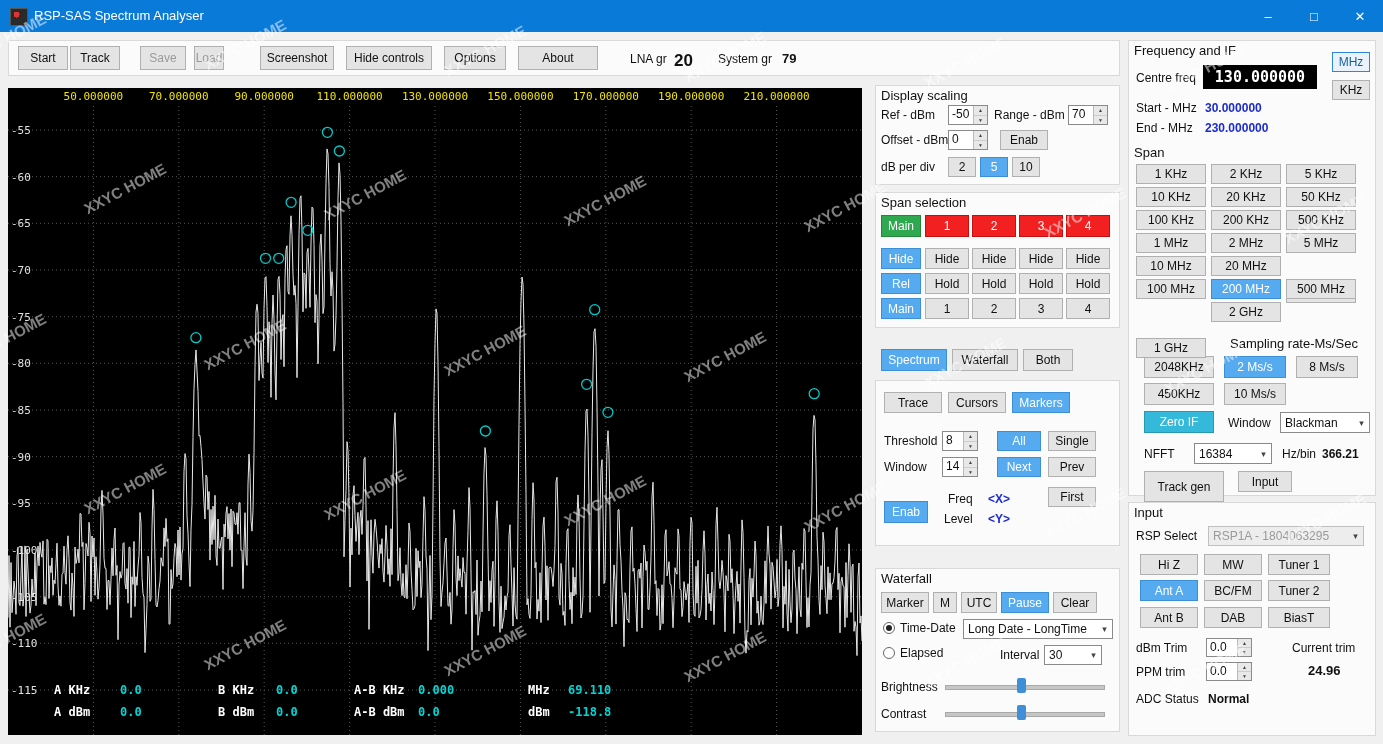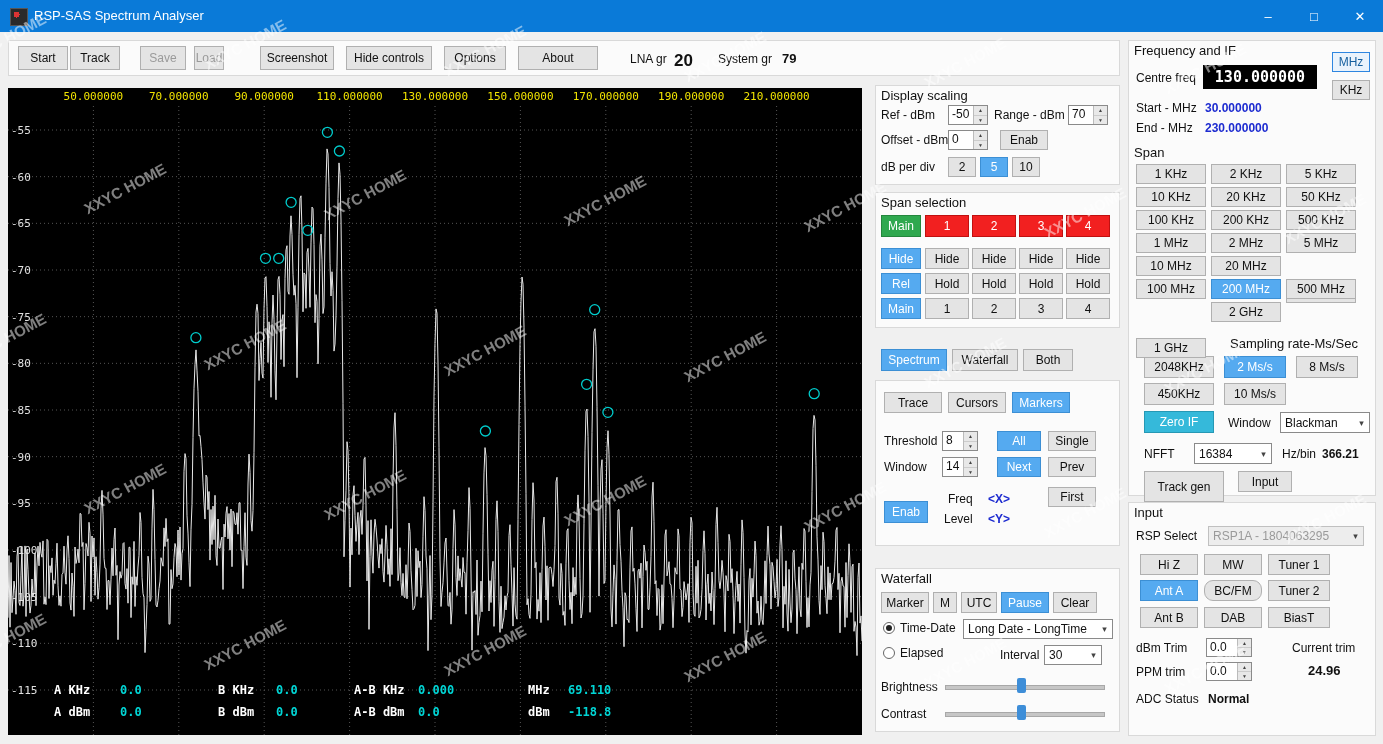--- a/index.html
+++ b/index.html
@@ -358,21 +358,21 @@
     <div class="btn" style="left: 1066px; top: 273px; width: 44px; height: 21px;">Hold</div>
     <div class="btn sel" style="left: 881px; top: 298px; width: 40px; height: 21px;">Main</div>
     <div class="btn" style="left: 925px; top: 298px; width: 44px; height: 21px;">1</div>
     <div class="btn" style="left: 972px; top: 298px; width: 44px; height: 21px;">2</div>
     <div class="btn" style="left: 1019px; top: 298px; width: 44px; height: 21px;">3</div>
     <div class="btn" style="left: 1066px; top: 298px; width: 44px; height: 21px;">4</div>
     <div class="btn" style="left: 1140px; top: 554px; width: 58px; height: 21px;">Hi Z</div>
     <div class="btn" style="left: 1204px; top: 554px; width: 58px; height: 21px;">MW</div>
     <div class="btn" style="left: 1268px; top: 554px; width: 62px; height: 21px;">Tuner 1</div>
     <div class="btn sel" style="left: 1140px; top: 580px; width: 58px; height: 21px;">Ant A</div>
-    <div class="btn" style="left: 1204px; top: 580px; width: 58px; height: 21px; border-radius: 9px;">BC/FM</div>
+    <div class="btn" style="left: 1204px; top: 580px; width: 58px; height: 21px;">BC/FM</div>
     <div class="btn" style="left: 1268px; top: 580px; width: 62px; height: 21px;">Tuner 2</div>
     <div class="btn" style="left: 1140px; top: 607px; width: 58px; height: 21px;">Ant B</div>
     <div class="btn" style="left: 1204px; top: 607px; width: 58px; height: 21px;">DAB</div>
     <div class="btn" style="left: 1268px; top: 607px; width: 62px; height: 21px;">BiasT</div>
     <div class="wm" style="left: -40px; top: 30px;">XXYC HOME</div>
     <div class="wm" style="left: 200px; top: 36px;">XXYC HOME</div>
     <div class="wm" style="left: 440px; top: 42px;">XXYC HOME</div>
     <div class="wm" style="left: 680px; top: 48px;">XXYC HOME</div>
     <div class="wm" style="left: 920px; top: 54px;">XXYC HOME</div>
     <div class="wm" style="left: 1160px; top: 60px;">XXYC HOME</div>

